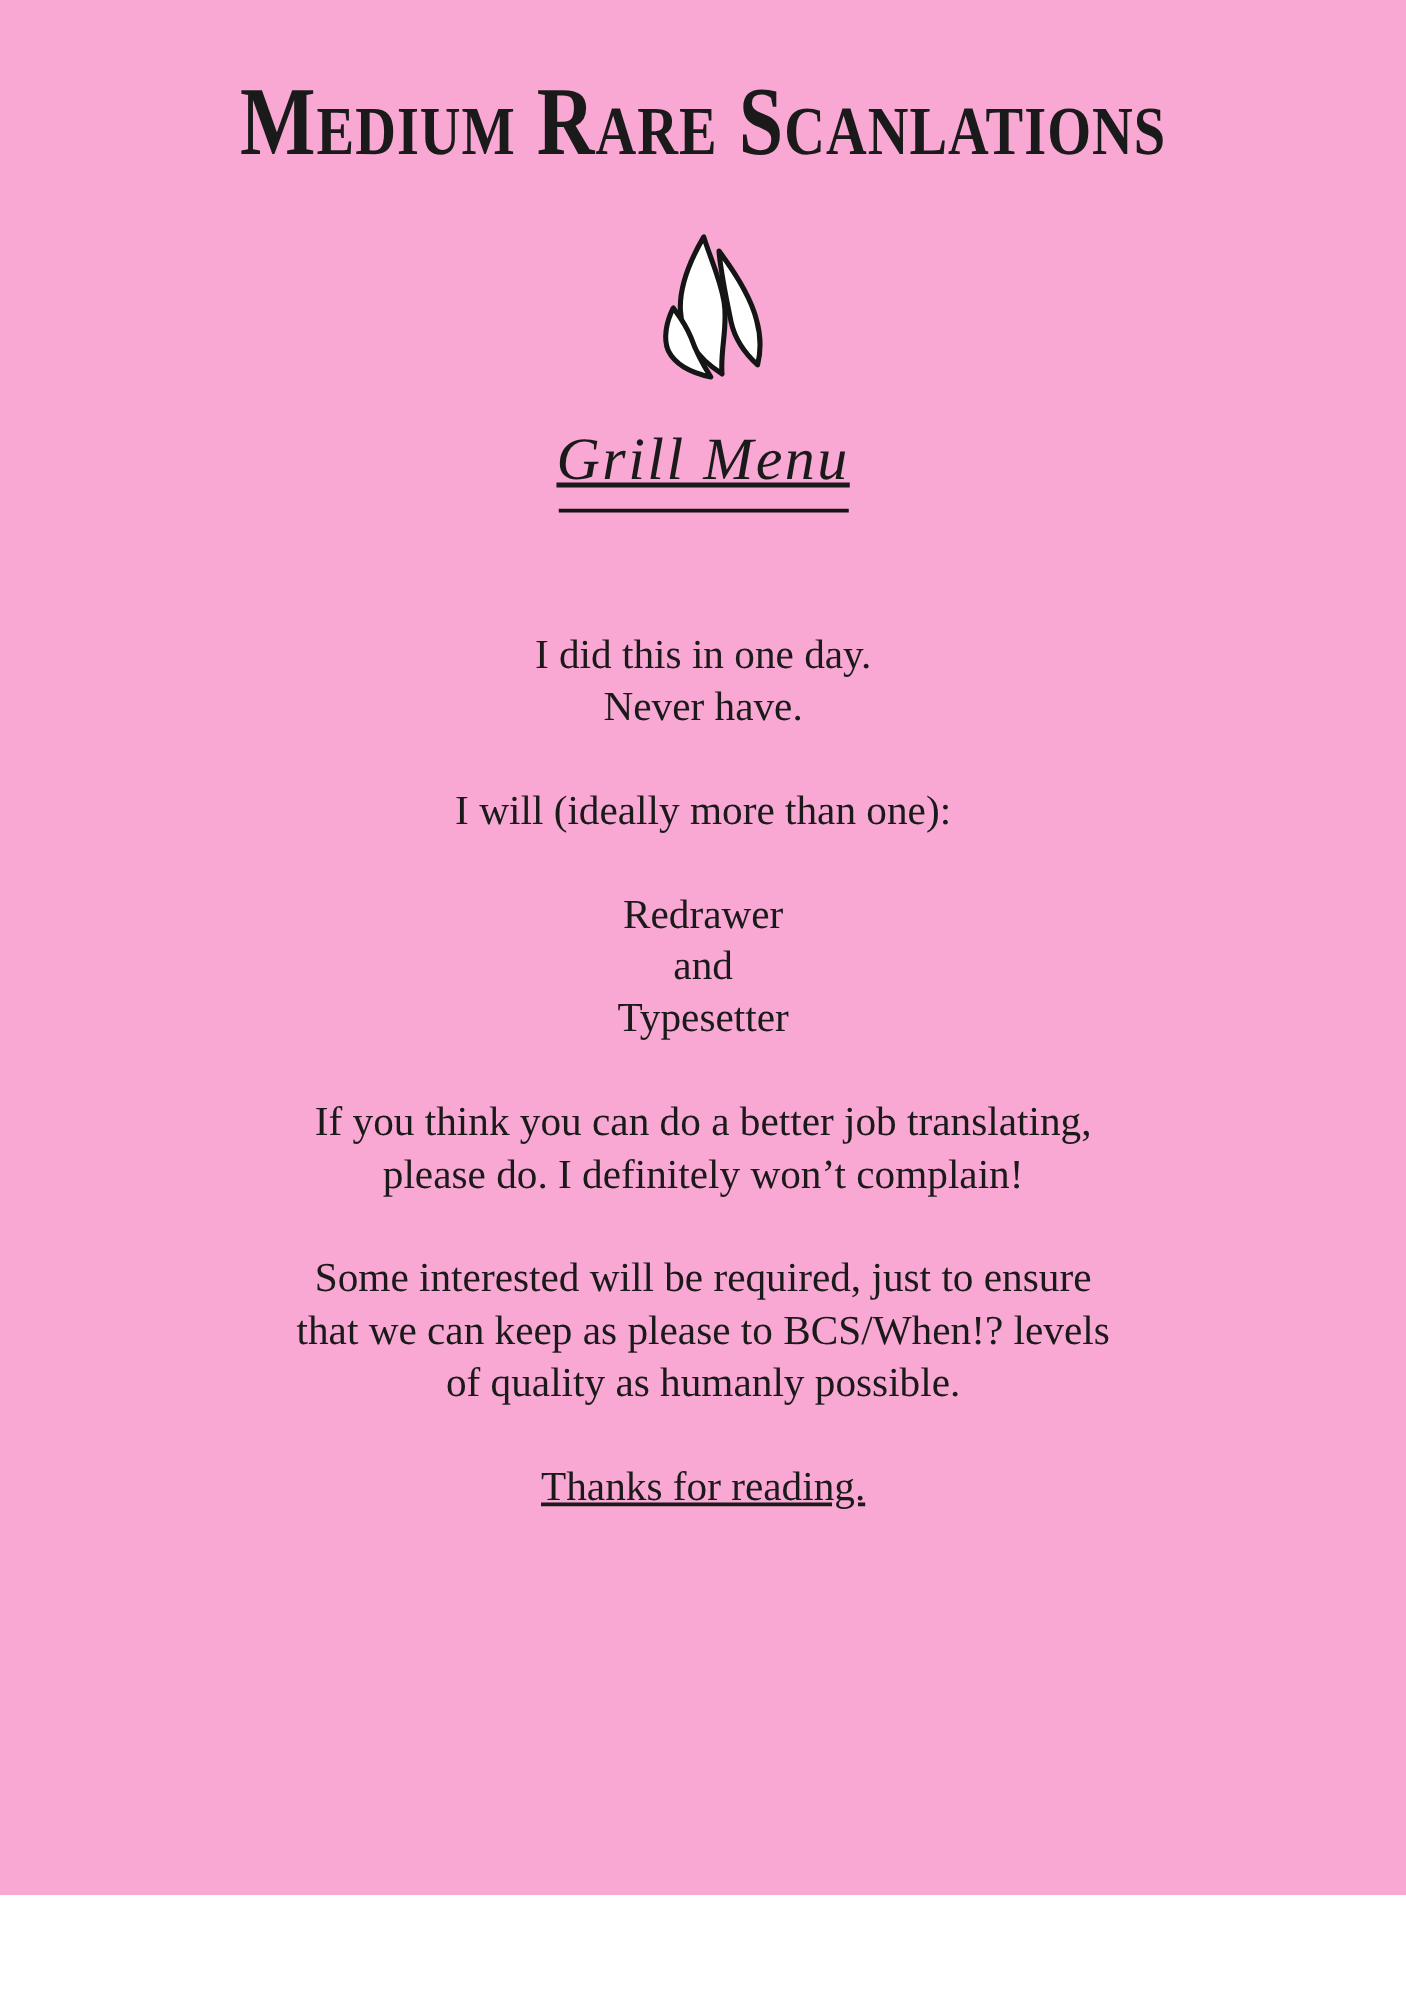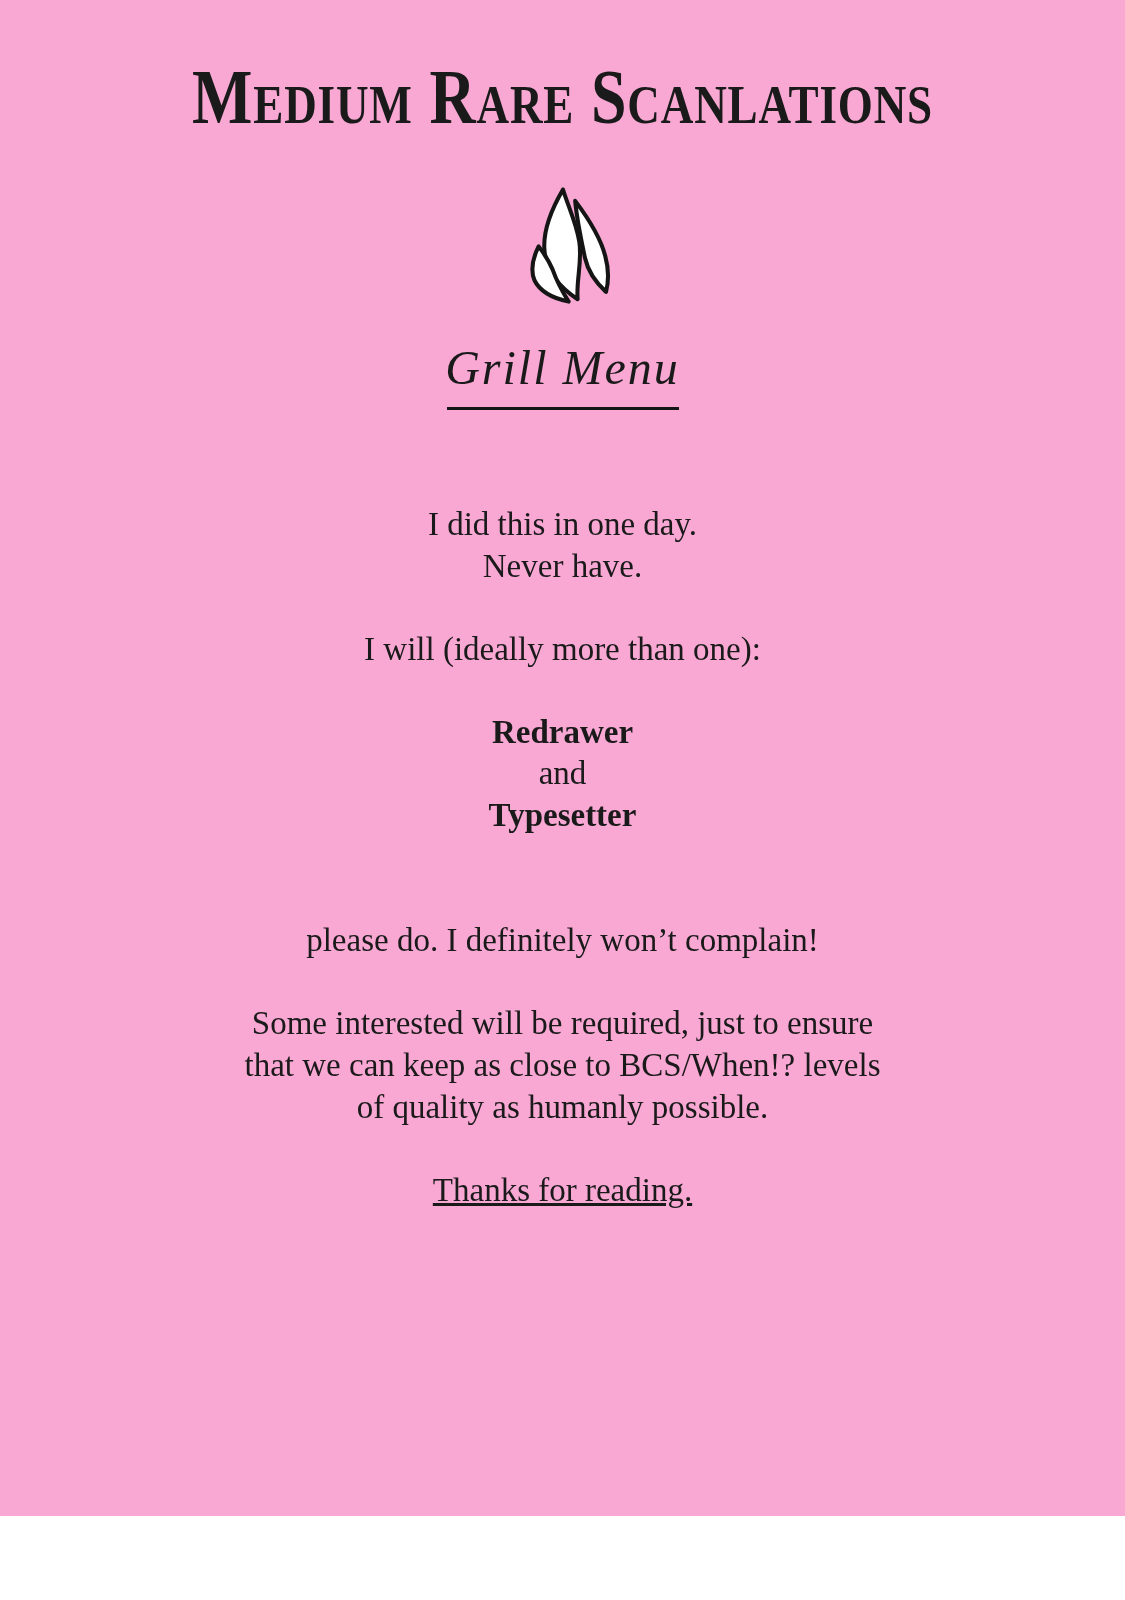--- a/index.html
+++ b/index.html
@@ -40,38 +40,39 @@
     width: 100%;
     height: 100%;
   }
   .menu-title {
     margin: 24px 0 0 0;
     font-size: 48px;
     font-weight: 400;
     font-style: italic;
     line-height: 1.1;
     letter-spacing: 2px;
+    text-decoration: underline;
   }
   .menu-underline {
     width: 232px;
     height: 3px;
     background: #151515;
     margin: 12px auto 0 auto;
   }
   .body-text {
     margin-top: 94px;
   }
   .body-text p {
     margin: 0 0 41px 0;
     font-size: 33px;
     line-height: 1.27;
     font-weight: 400;
   }
   .body-text p:last-child { margin-bottom: 0; text-decoration: underline; }
-  .body-text strong { font-weight: 700; }
+  .body-text strong { font-weight: 400; }
 </style>
 </head>
 <body>
 
 <div class="page">
 
   <h1 class="page-title">Medium Rare Scanlations</h1>
 
   <div class="flame-wrap">
     <svg viewBox="0 0 160 160" xmlns="http://www.w3.org/2000/svg" aria-hidden="true">
@@ -112,27 +113,27 @@
       <span>I will (ideally more than one):</span>
     </p>
 
     <p>
       <strong>Redrawer</strong><br>
       <span>and</span><br>
       <strong>Typesetter</strong>
     </p>
 
     <p>
-      <br>
+      <span>If you think you can do a better job translating,</span><br>
       <span>please do. I definitely won’t complain!</span>
     </p>
 
     <p>
       <span>Some interested will be required, just to ensure</span><br>
-      <span>that we can keep as close to BCS/When!? levels</span><br>
+      <span>that we can keep as please to BCS/When!? levels</span><br>
       <span>of quality as humanly possible.</span>
     </p>
 
 
     <p>
       <span>Thanks for reading.</span>
     </p>
 
   </main>
 </div>

